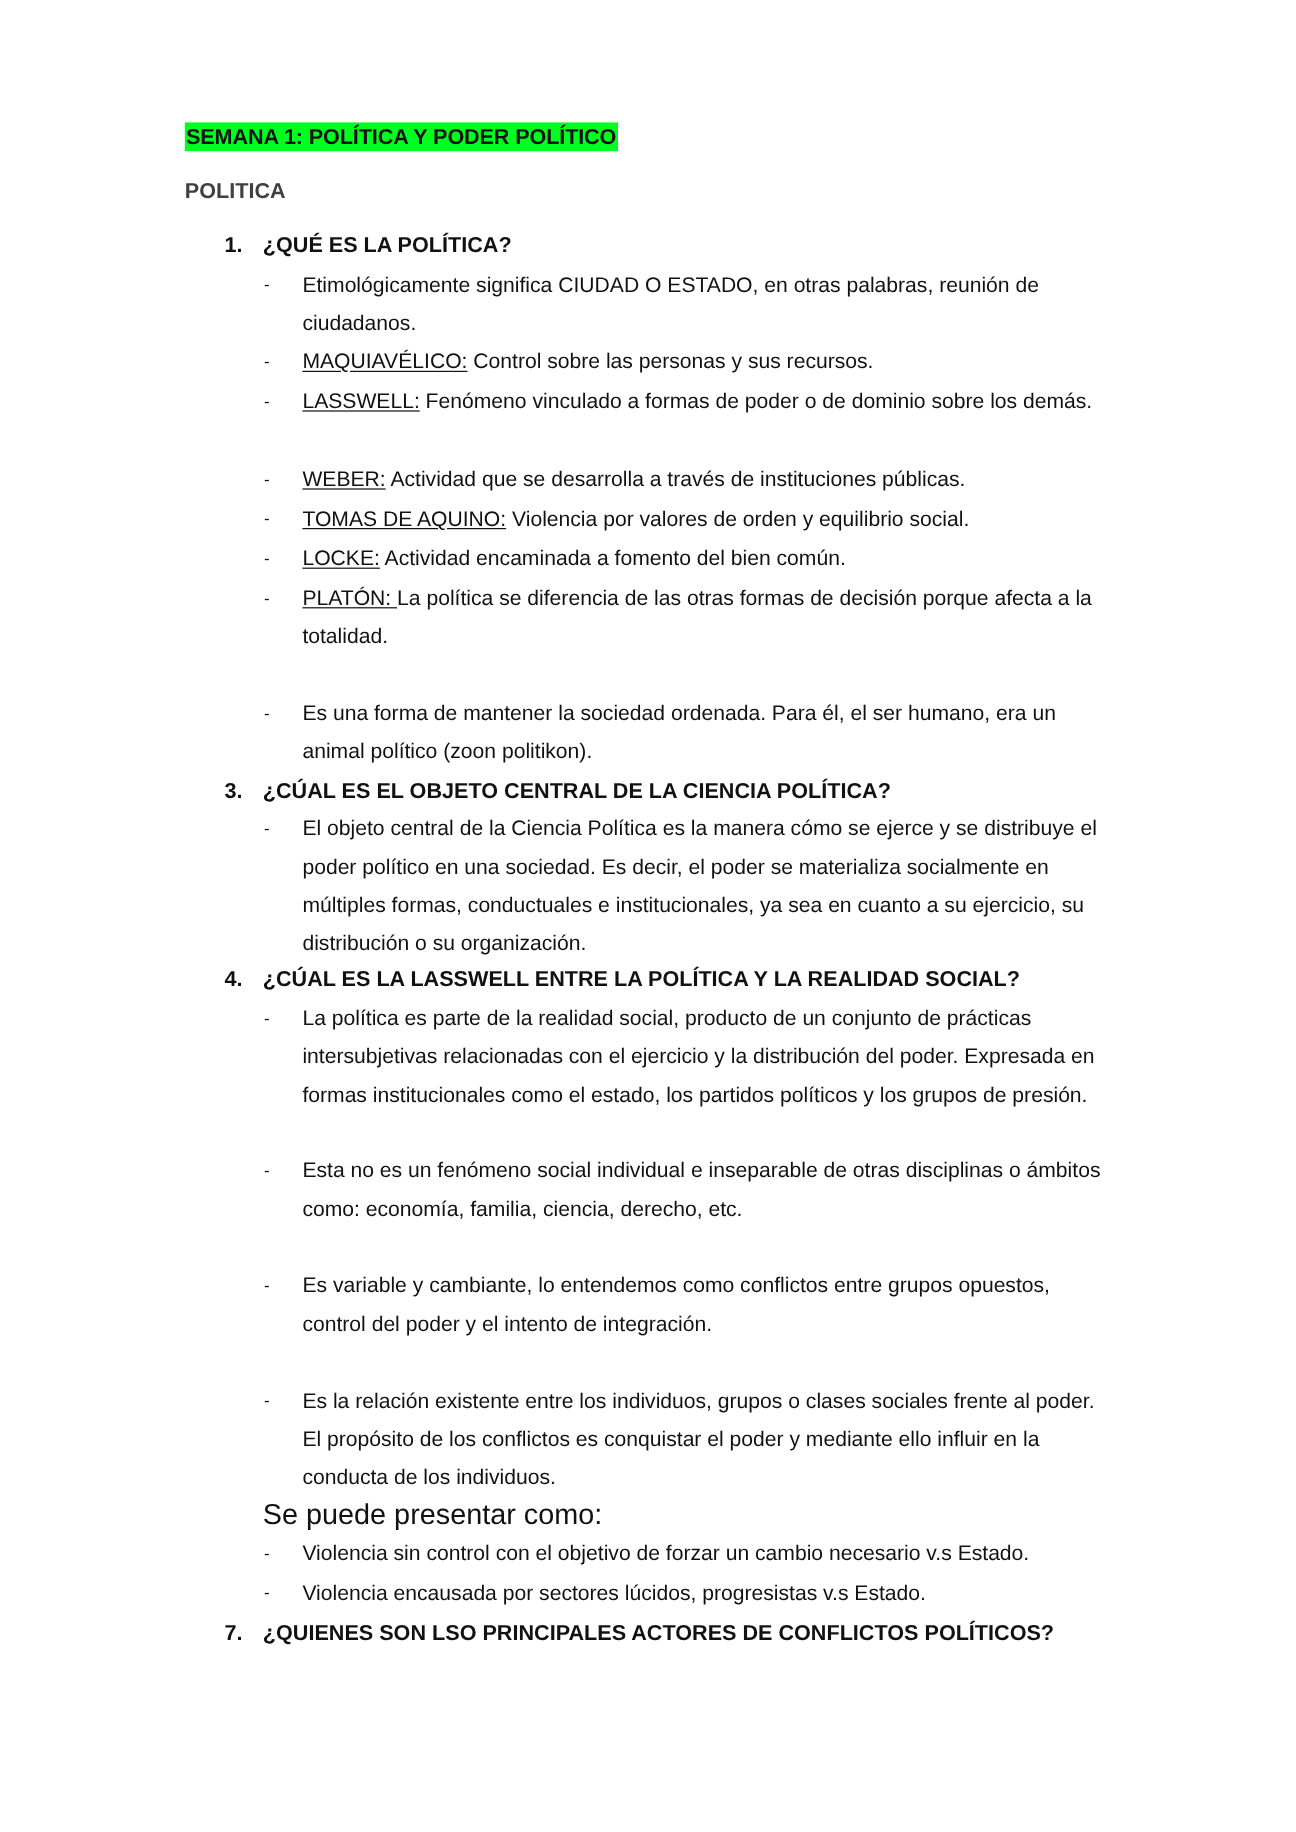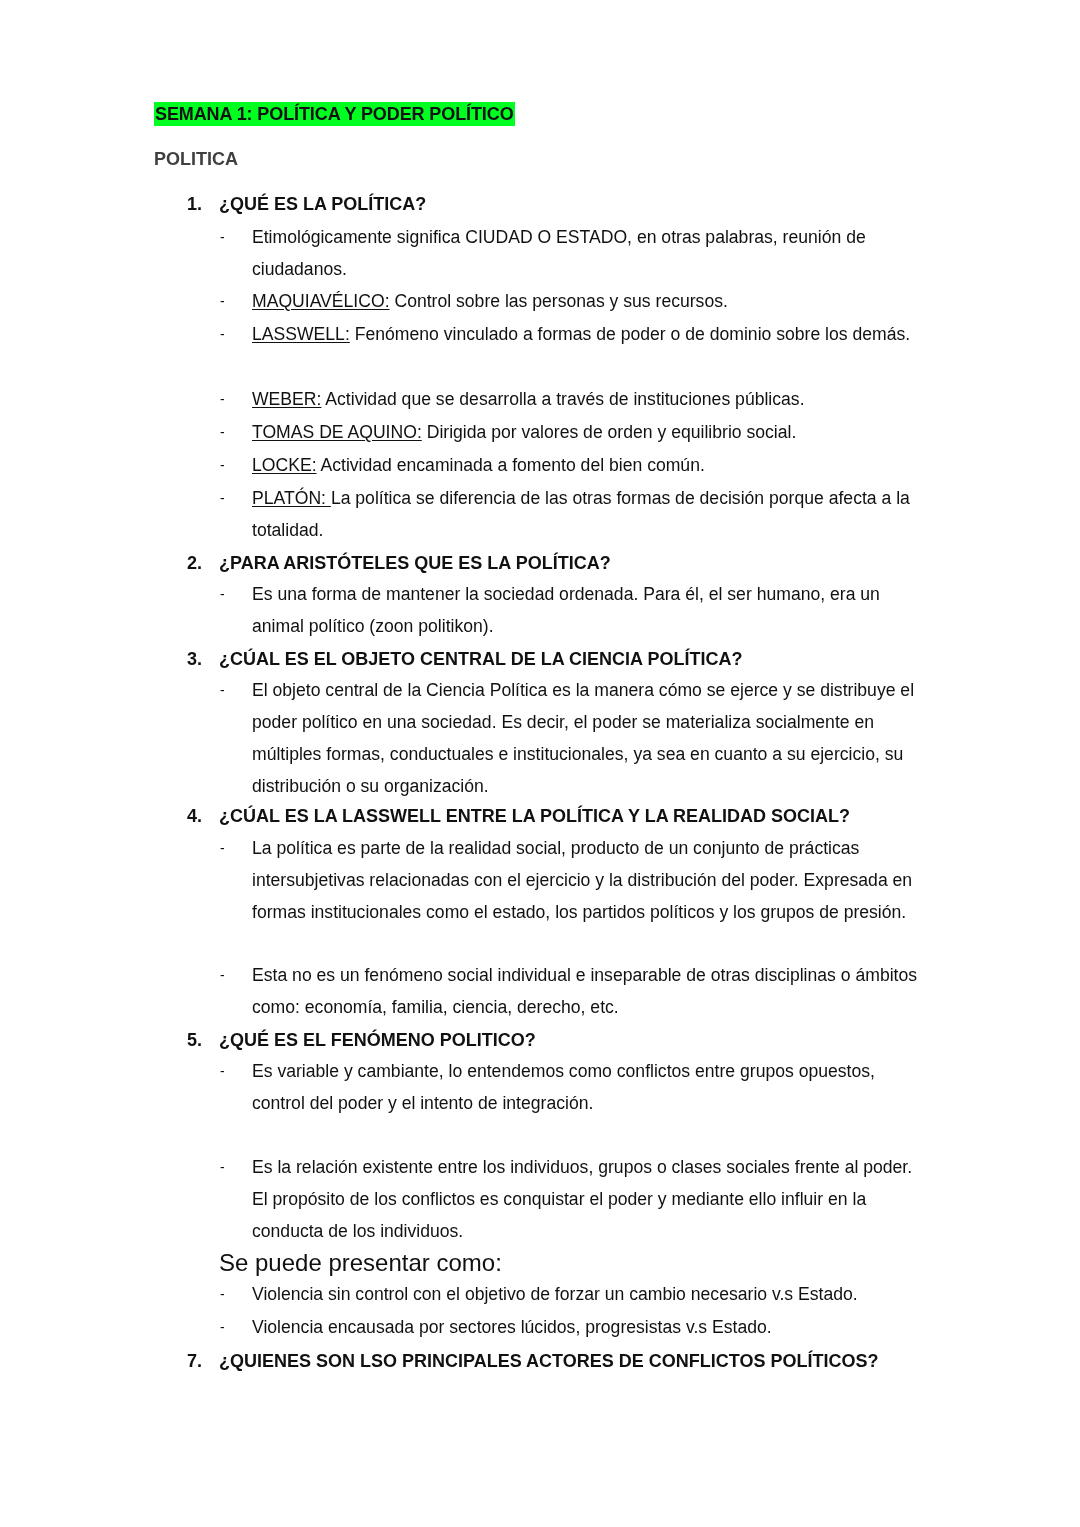--- a/index.html
+++ b/index.html
@@ -40,34 +40,31 @@
   <div class="b" style="top:318px">
     <span class="dash">-</span>
     <span class="txt"><u>LASSWELL:</u><span> Fenómeno vinculado a formas de poder o de dominio sobre los demás.</span></span>
   </div>
   <div class="b" style="top:383px">
     <span class="dash">-</span>
     <span class="txt"><u>WEBER:</u><span> Actividad que se desarrolla a través de instituciones públicas.</span></span>
   </div>
   <div class="b" style="top:416px">
     <span class="dash">-</span>
-    <span class="txt"><u>TOMAS DE AQUINO:</u><span> Dirigida por valores de orden y equilibrio social.</span></span>
+    <span class="txt"><u>TOMAS DE AQUINO:</u><span> Violencia por valores de orden y equilibrio social.</span></span>
   </div>
   <div class="b" style="top:449px">
     <span class="dash">-</span>
     <span class="txt"><u>LOCKE:</u><span> Actividad encaminada a fomento del bien común.</span></span>
   </div>
   <div class="b" style="top:482px">
     <span class="dash">-</span>
     <span class="txt"><u>PLATÓN: </u><span>La política se diferencia de las otras formas de decisión porque afecta a la totalidad.</span></span>
   </div>
 
-  <div class="q" style="top:552px">
-    <span class="num">2.</span><span>¿PARA ARISTÓTELES QUE ES LA POLÍTICA?</span>
-  </div>
   <div class="b" style="top:578px">
     <span class="dash">-</span>
     <span class="txt">Es una forma de mantener la sociedad ordenada. Para él, el ser humano, era un animal político (zoon politikon).</span>
   </div>
 
   <div class="q" style="top:648px">
     <span class="num">3.</span><span>¿CÚAL ES EL OBJETO CENTRAL DE LA CIENCIA POLÍTICA?</span>
   </div>
   <div class="b" style="top:674px">
     <span class="dash">-</span>
@@ -79,23 +76,20 @@
   </div>
   <div class="b" style="top:832px">
     <span class="dash">-</span>
     <span class="txt">La política es parte de la realidad social, producto de un conjunto de prácticas intersubjetivas relacionadas con el ejercicio y la distribución del poder. Expresada en formas institucionales como el estado, los partidos políticos y los grupos de presión.</span>
   </div>
   <div class="b" style="top:959px">
     <span class="dash">-</span>
     <span class="txt">Esta no es un fenómeno social individual e inseparable de otras disciplinas o ámbitos como: economía, familia, ciencia, derecho, etc.</span>
   </div>
 
-  <div class="q" style="top:1029px">
-    <span class="num">5.</span><span>¿QUÉ ES EL FENÓMENO POLITICO?</span>
-  </div>
   <div class="b" style="top:1055px">
     <span class="dash">-</span>
     <span class="txt">Es variable y cambiante, lo entendemos como conflictos entre grupos opuestos, control del poder y el intento de integración.</span>
   </div>
 
   <div class="b" style="top:1151px">
     <span class="dash">-</span>
     <span class="txt">Es la relación existente entre los individuos, grupos o clases sociales frente al poder. El propósito de los conflictos es conquistar el poder y mediante ello influir en la conducta de los individuos.</span>
   </div>
   <div class="plain" style="top:1252px">Se puede presentar como:</div>

